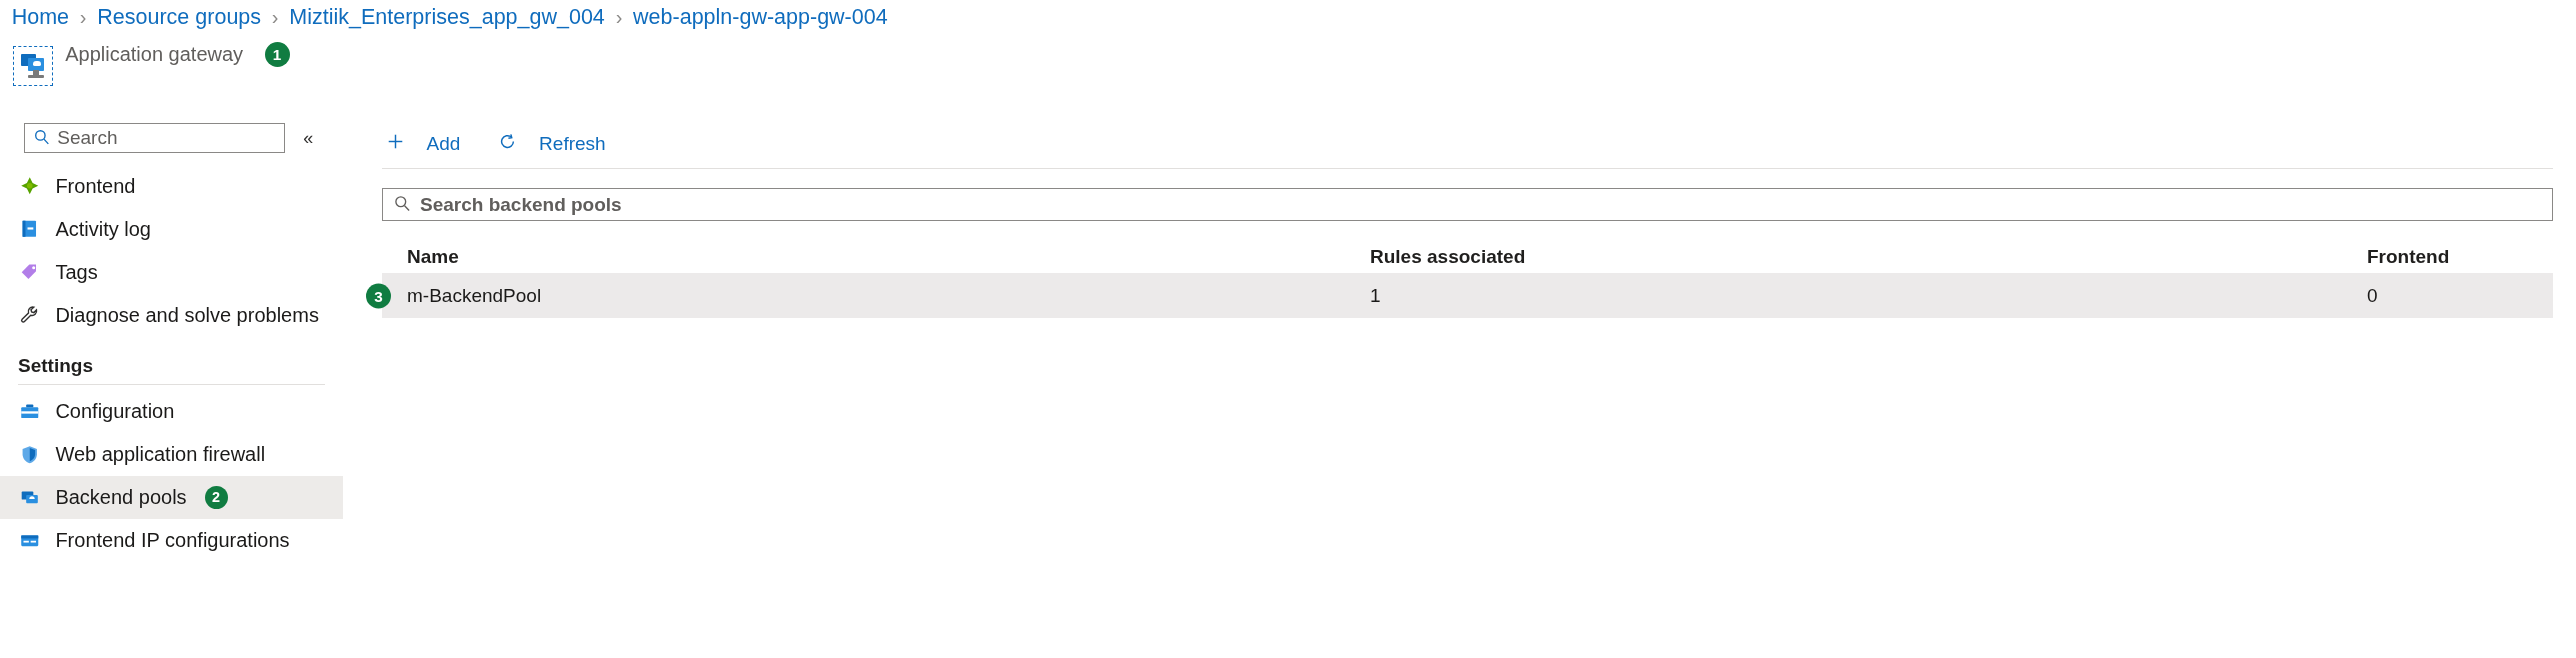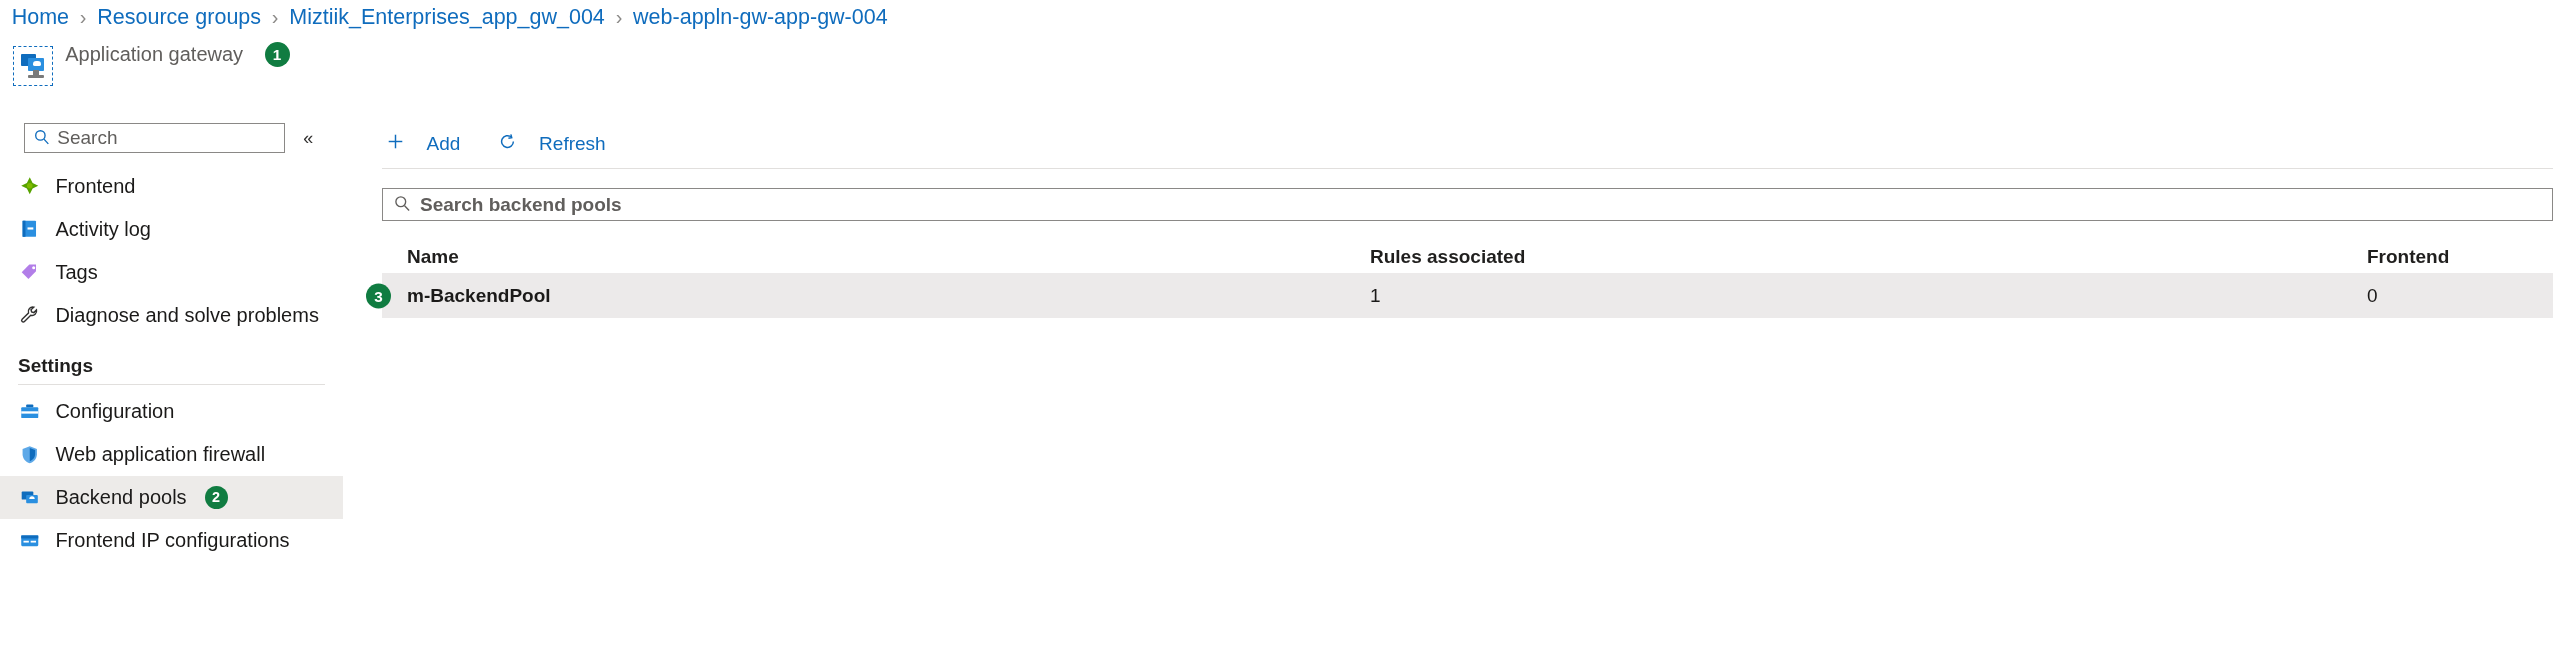--- a/index.html
+++ b/index.html
@@ -165,21 +165,21 @@
     display: flex; align-items: center; height: 45px;
     background: #eceaea; font-size: 19px; color: #1b1a19;
     position: relative; cursor: pointer;
   }
   .col-name  { width: 988px; padding-left: 25px; }
   .col-rules { width: 997px; }
   .col-targets { width: 180px; }
   .row-badge {
     position: absolute; left: -16px; top: 50%; transform: translateY(-50%);
   }
-  .cell-link { color: #1b1a19; font-weight: bold; }
+  .cell-link { color: #1b1a19; }
 </style>
 </head>
 <body>
 
 <div class="breadcrumb">
   <span class="bc-link">Home</span>
   <span class="bc-sep">›</span>
   <span class="bc-link">Resource groups</span>
   <span class="bc-sep">›</span>
   <span class="bc-link">Miztiik_Enterprises_app_gw_004</span>

